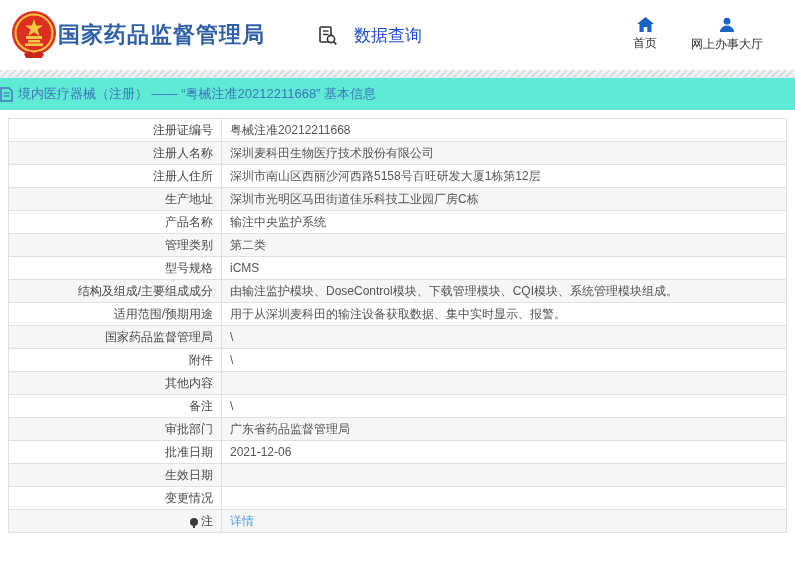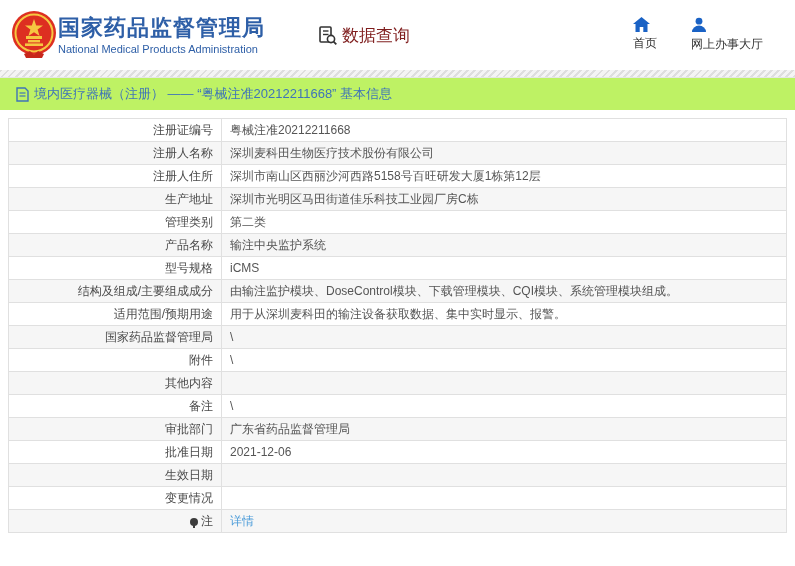--- a/index.html
+++ b/index.html
@@ -21,42 +21,42 @@
   }
   .brand{display:flex;align-items:center;}
   .emblem{width:48px;height:50px;flex:0 0 auto;}
   .brand-text{}
   .org-cn{
     font-size:22px;font-weight:bold;color:#2e5fa7;
     letter-spacing:1px;line-height:1.15;
   }
   .org-en{font-size:11px;color:#2e5fa7;margin-top:2px;}
   .nav-query{
-    display:flex;align-items:center;gap:4px;
+    display:flex;align-items:center;gap:16px;
     margin-left:52px;cursor:pointer;
-    font-size:17px;color:#7f1d1d;
+    font-size:17px;color:#1d4ed8;
   }
   .header-spacer{flex:1;}
   .header-right{display:flex;gap:34px;margin-right:14px;}
   .hlink{
-    display:flex;flex-direction:column;align-items:flex-start;gap:3px;
+    display:flex;flex-direction:column;align-items:center;gap:3px;
     font-size:12px;color:#333;cursor:pointer;white-space:nowrap;
   }
   
   .hatch{
     height:7px;
     background:repeating-linear-gradient(135deg,#dedede 0 2px,#f4f4f4 2px 5px);
     border-bottom:1px solid #e6e6e6;
   }
   
   .titlebar{
     height:32px;
-    background:#bef264;
+    background:#5eead4;
     display:flex;align-items:center;gap:5px;
-    padding-left:16px;
+    padding-left:0;
     font-size:13px;color:#3f74b8;
   }
   
   .info-table{
     width:779px;
     margin:8px 8px 0 8px;
     border-collapse:collapse;
     font-size:12px;
     color:#555;
     table-layout:fixed;
@@ -94,21 +94,20 @@
       <circle cx="24" cy="23" r="22" fill="#dd2f21"></circle>
       <circle cx="24" cy="23" r="18.5" fill="none" stroke="#f6c741" stroke-width="2"></circle>
       <path d="M24 9 L26.2 15.5 L33 15.6 L27.6 19.6 L29.6 26.1 L24 22.2 L18.4 26.1 L20.4 19.6 L15 15.6 L21.8 15.5 Z" fill="#f6c741"></path>
       <rect x="16" y="26" width="16" height="3" fill="#f6c741"></rect>
       <rect x="18" y="30" width="12" height="2.4" fill="#f6c741"></rect>
       <rect x="15" y="33.4" width="18" height="2.6" fill="#f6c741"></rect>
       <path d="M14 44 L20 41 L24 45 L28 41 L34 44 L32 48 L16 48 Z" fill="#c7271b"></path>
     </svg>
     <div class="brand-text">
       <div class="org-cn">国家药品监督管理局</div>
-      <div class="org-en">National Medical Products Administration</div>
     </div>
   </div>
 
   <div class="nav-query">
     <svg width="21" height="21" viewBox="0 0 21 21">
       <rect x="3" y="2" width="11" height="15" rx="1" fill="none" stroke="#333" stroke-width="1.6"></rect>
       <line x1="6" y1="6" x2="11.5" y2="6" stroke="#333" stroke-width="1.4"></line>
       <line x1="6" y1="9.5" x2="11.5" y2="9.5" stroke="#333" stroke-width="1.4"></line>
       <circle cx="14" cy="14" r="3.6" fill="#fff" stroke="#333" stroke-width="1.6"></circle>
       <line x1="16.6" y1="16.6" x2="19.3" y2="19.3" stroke="#333" stroke-width="1.8"></line>
@@ -158,28 +157,28 @@
       </tr>
       <tr>
         <td class="lbl">注册人住所</td>
         <td class="val">深圳市南山区西丽沙河西路5158号百旺研发大厦1栋第12层</td>
       </tr>
       <tr>
         <td class="lbl">生产地址</td>
         <td class="val">深圳市光明区马田街道佳乐科技工业园厂房C栋</td>
       </tr>
       <tr>
+        <td class="lbl">产品名称</td>
+        <td class="val">输注中央监护系统</td>
+      </tr>
+      <tr>
         <td class="lbl">管理类别</td>
         <td class="val">第二类</td>
       </tr>
       <tr>
-        <td class="lbl">产品名称</td>
-        <td class="val">输注中央监护系统</td>
-      </tr>
-      <tr>
         <td class="lbl">型号规格</td>
         <td class="val">iCMS</td>
       </tr>
       <tr>
         <td class="lbl">结构及组成/主要组成成分</td>
         <td class="val">由输注监护模块、DoseControl模块、下载管理模块、CQI模块、系统管理模块组成。</td>
       </tr>
       <tr>
         <td class="lbl">适用范围/预期用途</td>
         <td class="val">用于从深圳麦科田的输注设备获取数据、集中实时显示、报警。</td>

